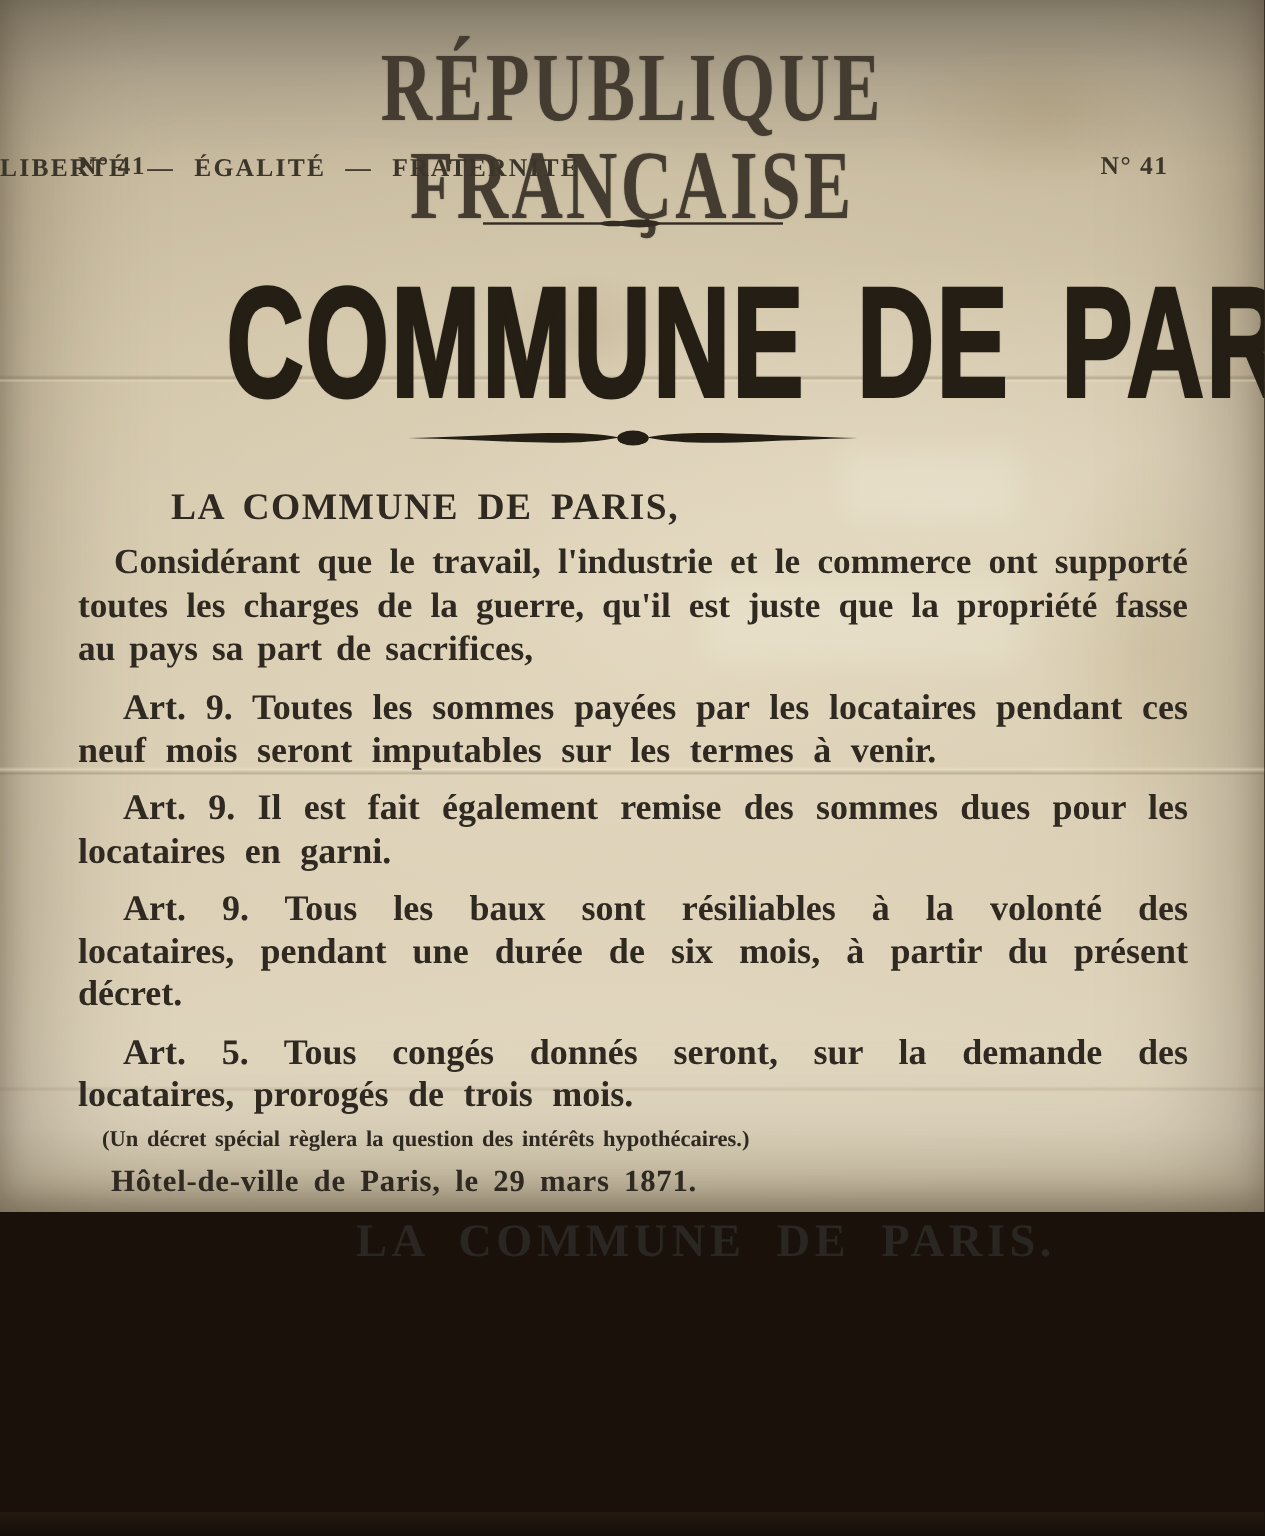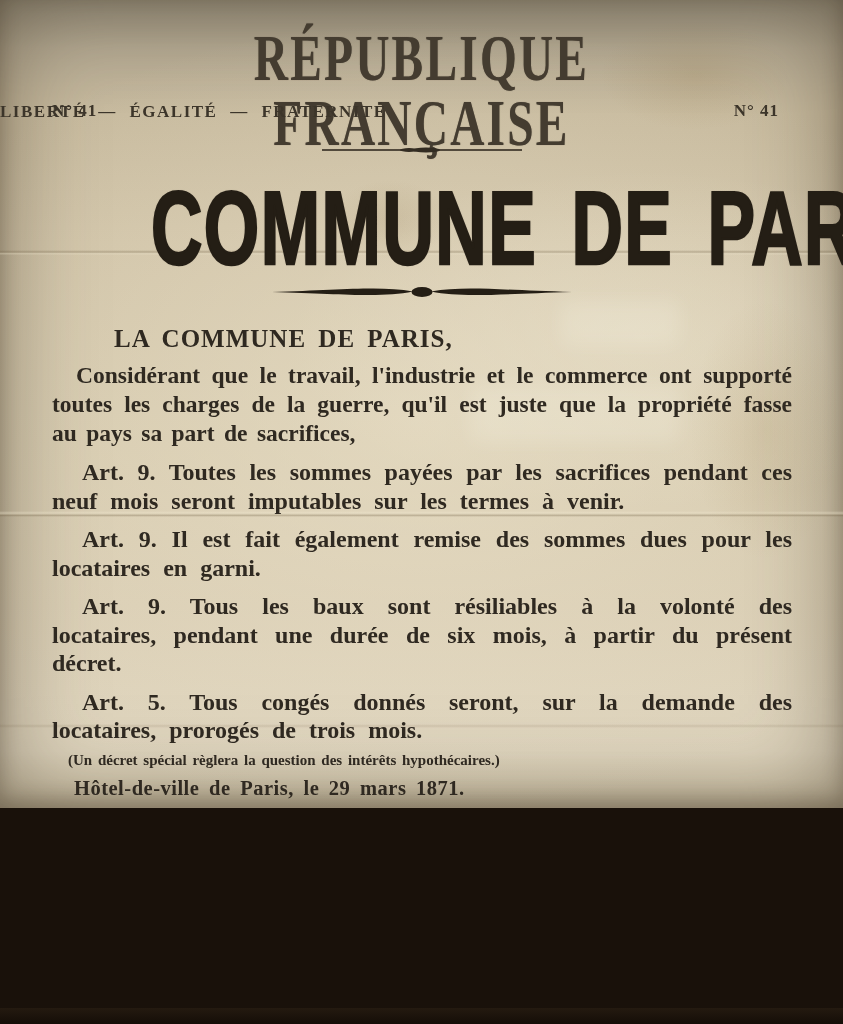--- a/index.html
+++ b/index.html
@@ -113,30 +113,31 @@
     </svg>
   </div>
 
   <div class="doc">
     <p class="salutation">LA COMMUNE DE PARIS,</p>
 
     <p class="preamble">Considérant que le travail, l'industrie et le commerce ont supporté toutes les charges de la guerre, qu'il est juste que la propriété fasse au pays sa part de sacrifices,</p>
 
 
 
-    <p class="article"><span>Art. 9.</span><span> Toutes les sommes payées par les sacrifices pendant ces neuf mois seront imputables sur les termes à venir.</span></p>
+    <p class="article"><span>Art. 9.</span><span> Toutes les sommes payées par les locataires pendant ces neuf mois seront imputables sur les termes à venir.</span></p>
 
     <p class="article"><span>Art. 9.</span><span> Il est fait également remise des sommes dues pour les locataires en garni.</span></p>
 
     <p class="article"><span>Art. 9.</span><span> Tous les baux sont résiliables à la volonté des locataires, pendant une durée de six mois, à partir du présent décret.</span></p>
 
     <p class="article"><span>Art. 5.</span><span> Tous congés donnés seront, sur la demande des locataires, prorogés de trois mois.</span></p>
 
     <p class="footnote">(Un décret spécial règlera la question des intérêts hypothécaires.)</p>
 
     <p class="dateline">Hôtel-de-ville de Paris, le 29 mars 1871.</p>
 
+    <p class="signature">LA COMMUNE DE PARIS.</p>
   </div>
 
 
 </div>
 
 <div class="bottom-strip"></div>
 
 </body></html>

